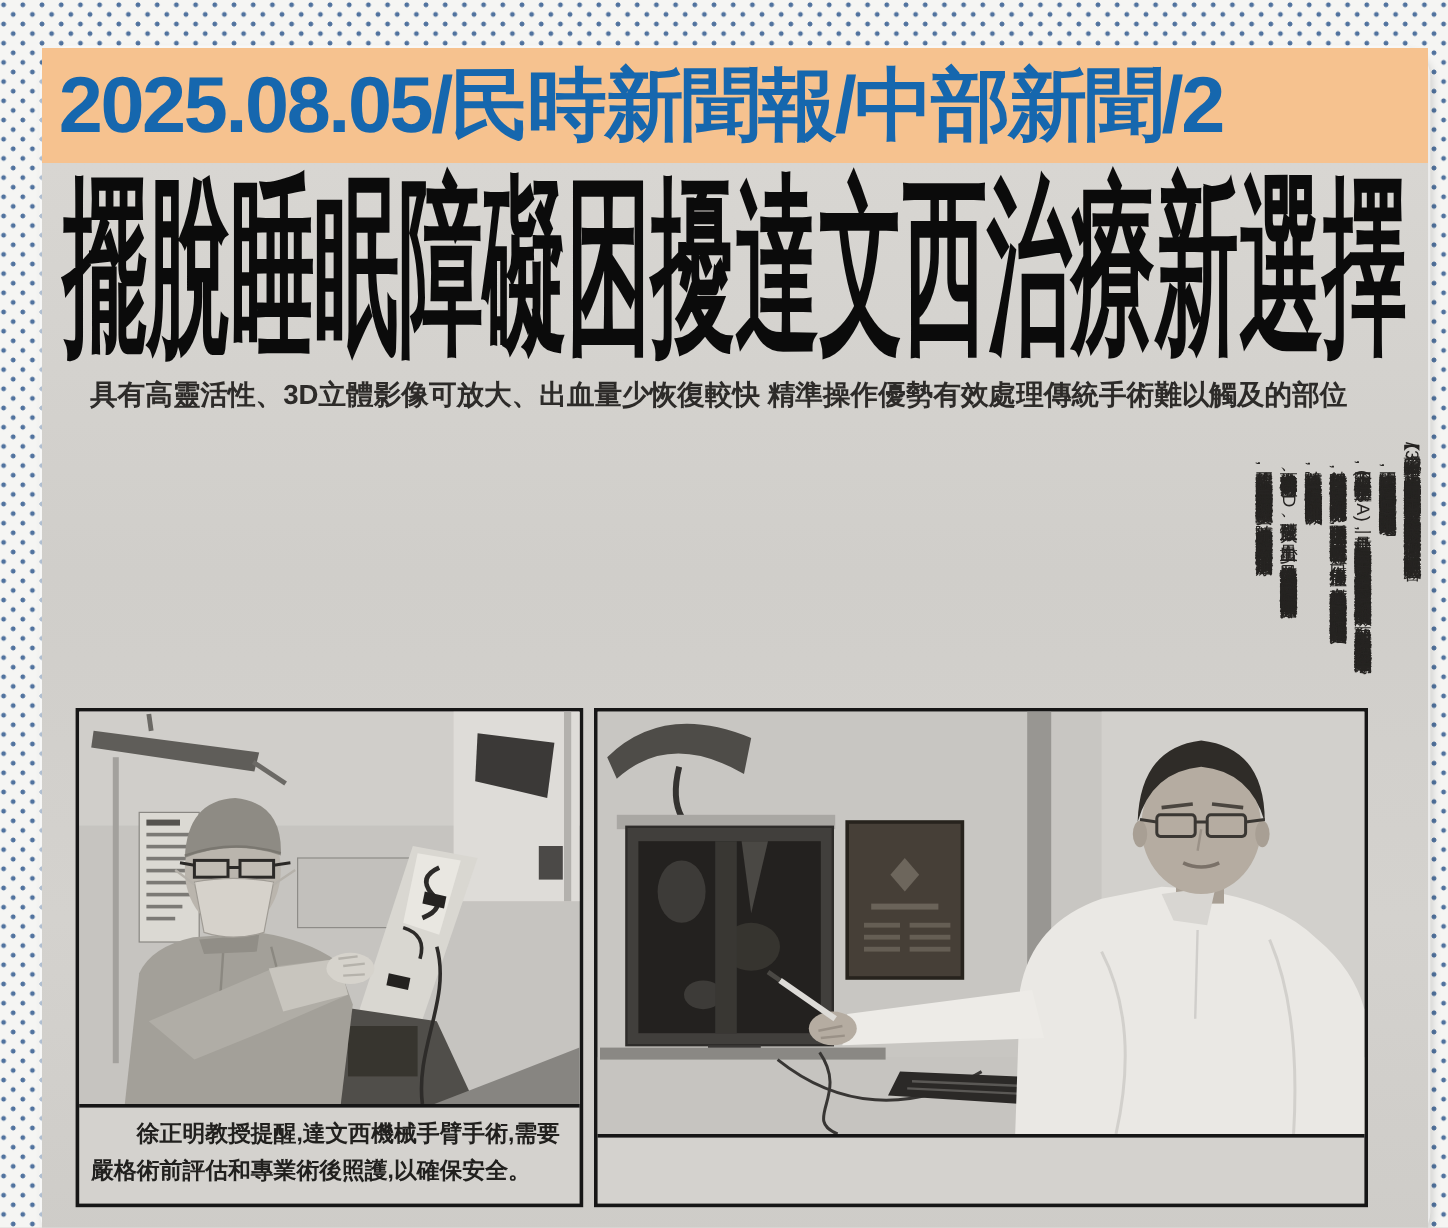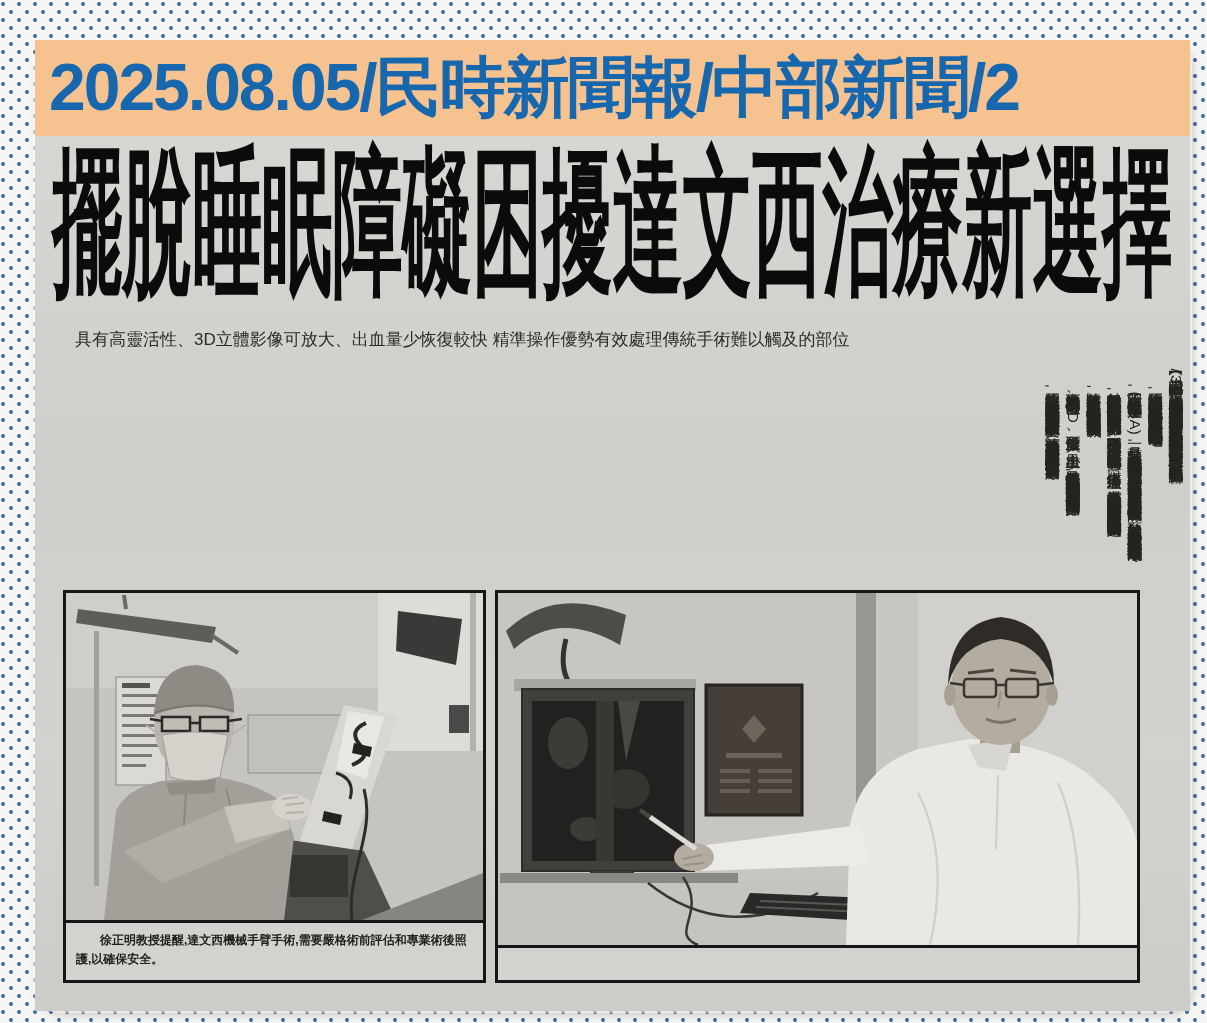--- a/index.html
+++ b/index.html
@@ -32,39 +32,39 @@
     padding-bottom:16px;
   }
   .headline{height:174px;overflow:hidden;padding-top:4px;}
   .headline-text{
     font-weight:900;font-size:70px;line-height:72px;white-space:nowrap;
     text-align:center;color:#0b0b0b;
     transform:scaleY(2.28);transform-origin:50% 0;
     letter-spacing:0px;
   }
   .subhead{
-    height:50px;display:flex;align-items:center;padding-left:40px;
-    font-size:17px;font-weight:400;color:#2d2b29;white-space:nowrap;
+    height:50px;display:flex;align-items:flex-start;padding-left:40px;
+    font-size:23px;font-weight:700;color:#2d2b29;white-space:nowrap;
   }
   .article-body{
     writing-mode:vertical-rl;
     height:216px;width:1147px;margin:2px 4px 6px;
     font-size:15px;line-height:20.6px;letter-spacing:.4px;
     color:#262422;overflow:hidden;
   }
   .article-body p{margin:0;}
   .article-body p.ind{text-indent:1em;}
   .photos{display:flex;gap:9px;padding:2px 0 12px 28px;}
   .photo-block{border:3px solid #161616;background:#d4d2ce;}
   .photo-frame{display:block;border-bottom:3px solid #161616;}
   .photo-frame svg{display:block;}
   .caption{
     font-weight:700;color:#21201e;padding:8px 10px 10px;line-height:1.62;
   }
-  .caption.left{width:397px;font-size:12px;text-indent:2em;}
+  .caption.left{width:397px;font-size:19px;text-indent:2em;}
   .caption.right{width:619px;font-size:15px;text-indent:1em;white-space:nowrap;overflow:hidden;}
 </style>
 </head>
 <body>
 
 <div class="clipping">
 
   <div class="banner">
     <span class="banner-text">2025.08.05/民時新聞報/中部新聞/2</span>
   </div>

